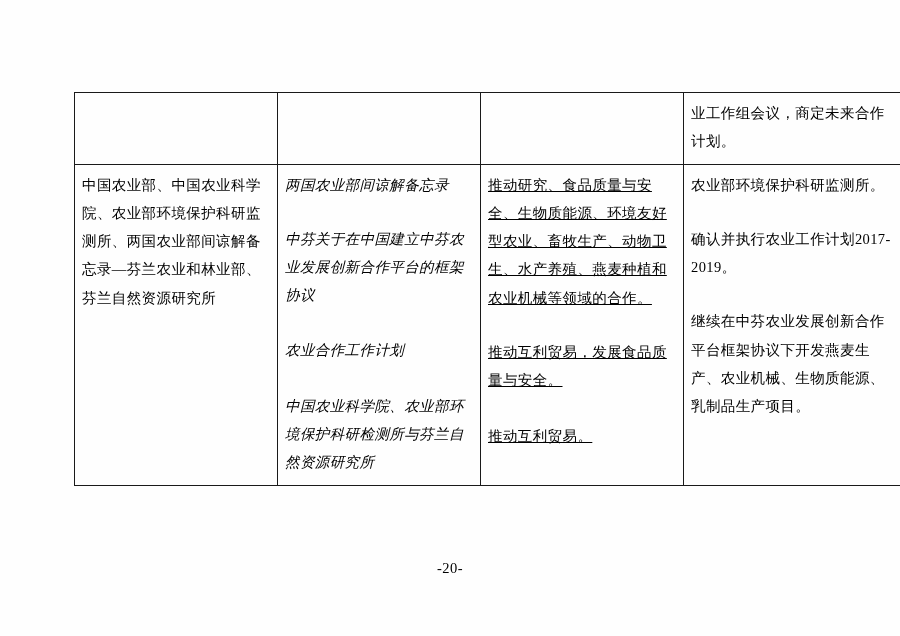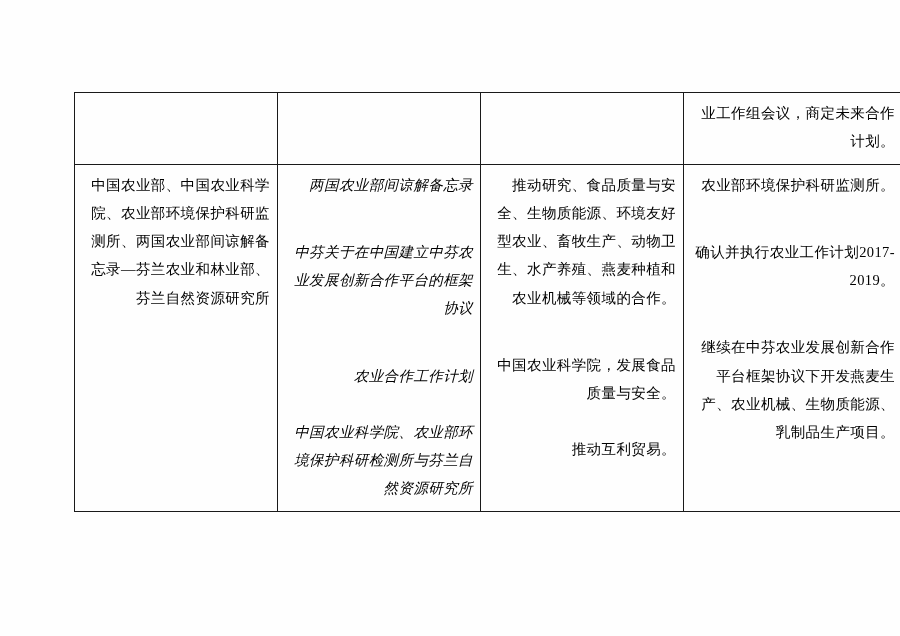--- a/index.html
+++ b/index.html
@@ -35,32 +35,31 @@
     border: 1px solid #1a1a1a;
     vertical-align: top;
     padding: 6px 7px 8px 7px;
     font-size: 14.5px;
     line-height: 1.95;
     font-family: "Liberation Serif", "DejaVu Serif", serif;
     letter-spacing: 0.4px;
   }
   .col1 { width: 188px; }
   .col2 { width: 188px; font-style: italic; }
-  .col3 { width: 188px; }
+  .col3 { width: 188px; text-decoration: underline; }
   .col4 { width: 204px; }
 
   .row-top td {
     height: 56px;
   }
   .cell-block {
     margin: 0 0 0 0;
-    text-align: right;
   }
   .cell-block + .cell-block {
-    margin-top: 39px;
+    margin-top: 26px;
   }
   .gap-lg + .cell-block {
     margin-top: 28px;
   }
   .empty-cell {
     font-size: 14.5px;
     line-height: 1.95;
     min-height: 14px;
   }
   .page-number {
@@ -103,27 +102,28 @@
           <div class="cell-block">中国农业部、中国农业科学院、农业部环境保护科研监测所、两国农业部间谅解备忘录—芬兰农业和林业部、芬兰自然资源研究所</div>
         </td>
         <td class="col2">
           <div class="cell-block">两国农业部间谅解备忘录</div>
           <div class="cell-block">中芬关于在中国建立中芬农业发展创新合作平台的框架协议</div>
           <div class="cell-block gap-lg">农业合作工作计划</div>
           <div class="cell-block">中国农业科学院、农业部环境保护科研检测所与芬兰自然资源研究所</div>
         </td>
         <td class="col3">
           <div class="cell-block">推动研究、食品质量与安全、生物质能源、环境友好型农业、畜牧生产、动物卫生、水产养殖、燕麦种植和农业机械等领域的合作。</div>
-          <div class="cell-block gap-lg">中国农业科学院，发展食品质量与安全。</div>
+          <div class="cell-block gap-lg">推动互利贸易，发展食品质量与安全。</div>
           <div class="cell-block">推动互利贸易。</div>
         </td>
         <td class="col4">
           <div class="cell-block">农业部环境保护科研监测所。</div>
           <div class="cell-block">确认并执行农业工作计划2017-2019。</div>
           <div class="cell-block">继续在中芬农业发展创新合作平台框架协议下开发燕麦生产、农业机械、生物质能源、乳制品生产项目。</div>
         </td>
       </tr>
 
     </tbody>
   </table>
 
+  <div class="page-number">-20-</div>
 
 </div>
 
 </body></html>

